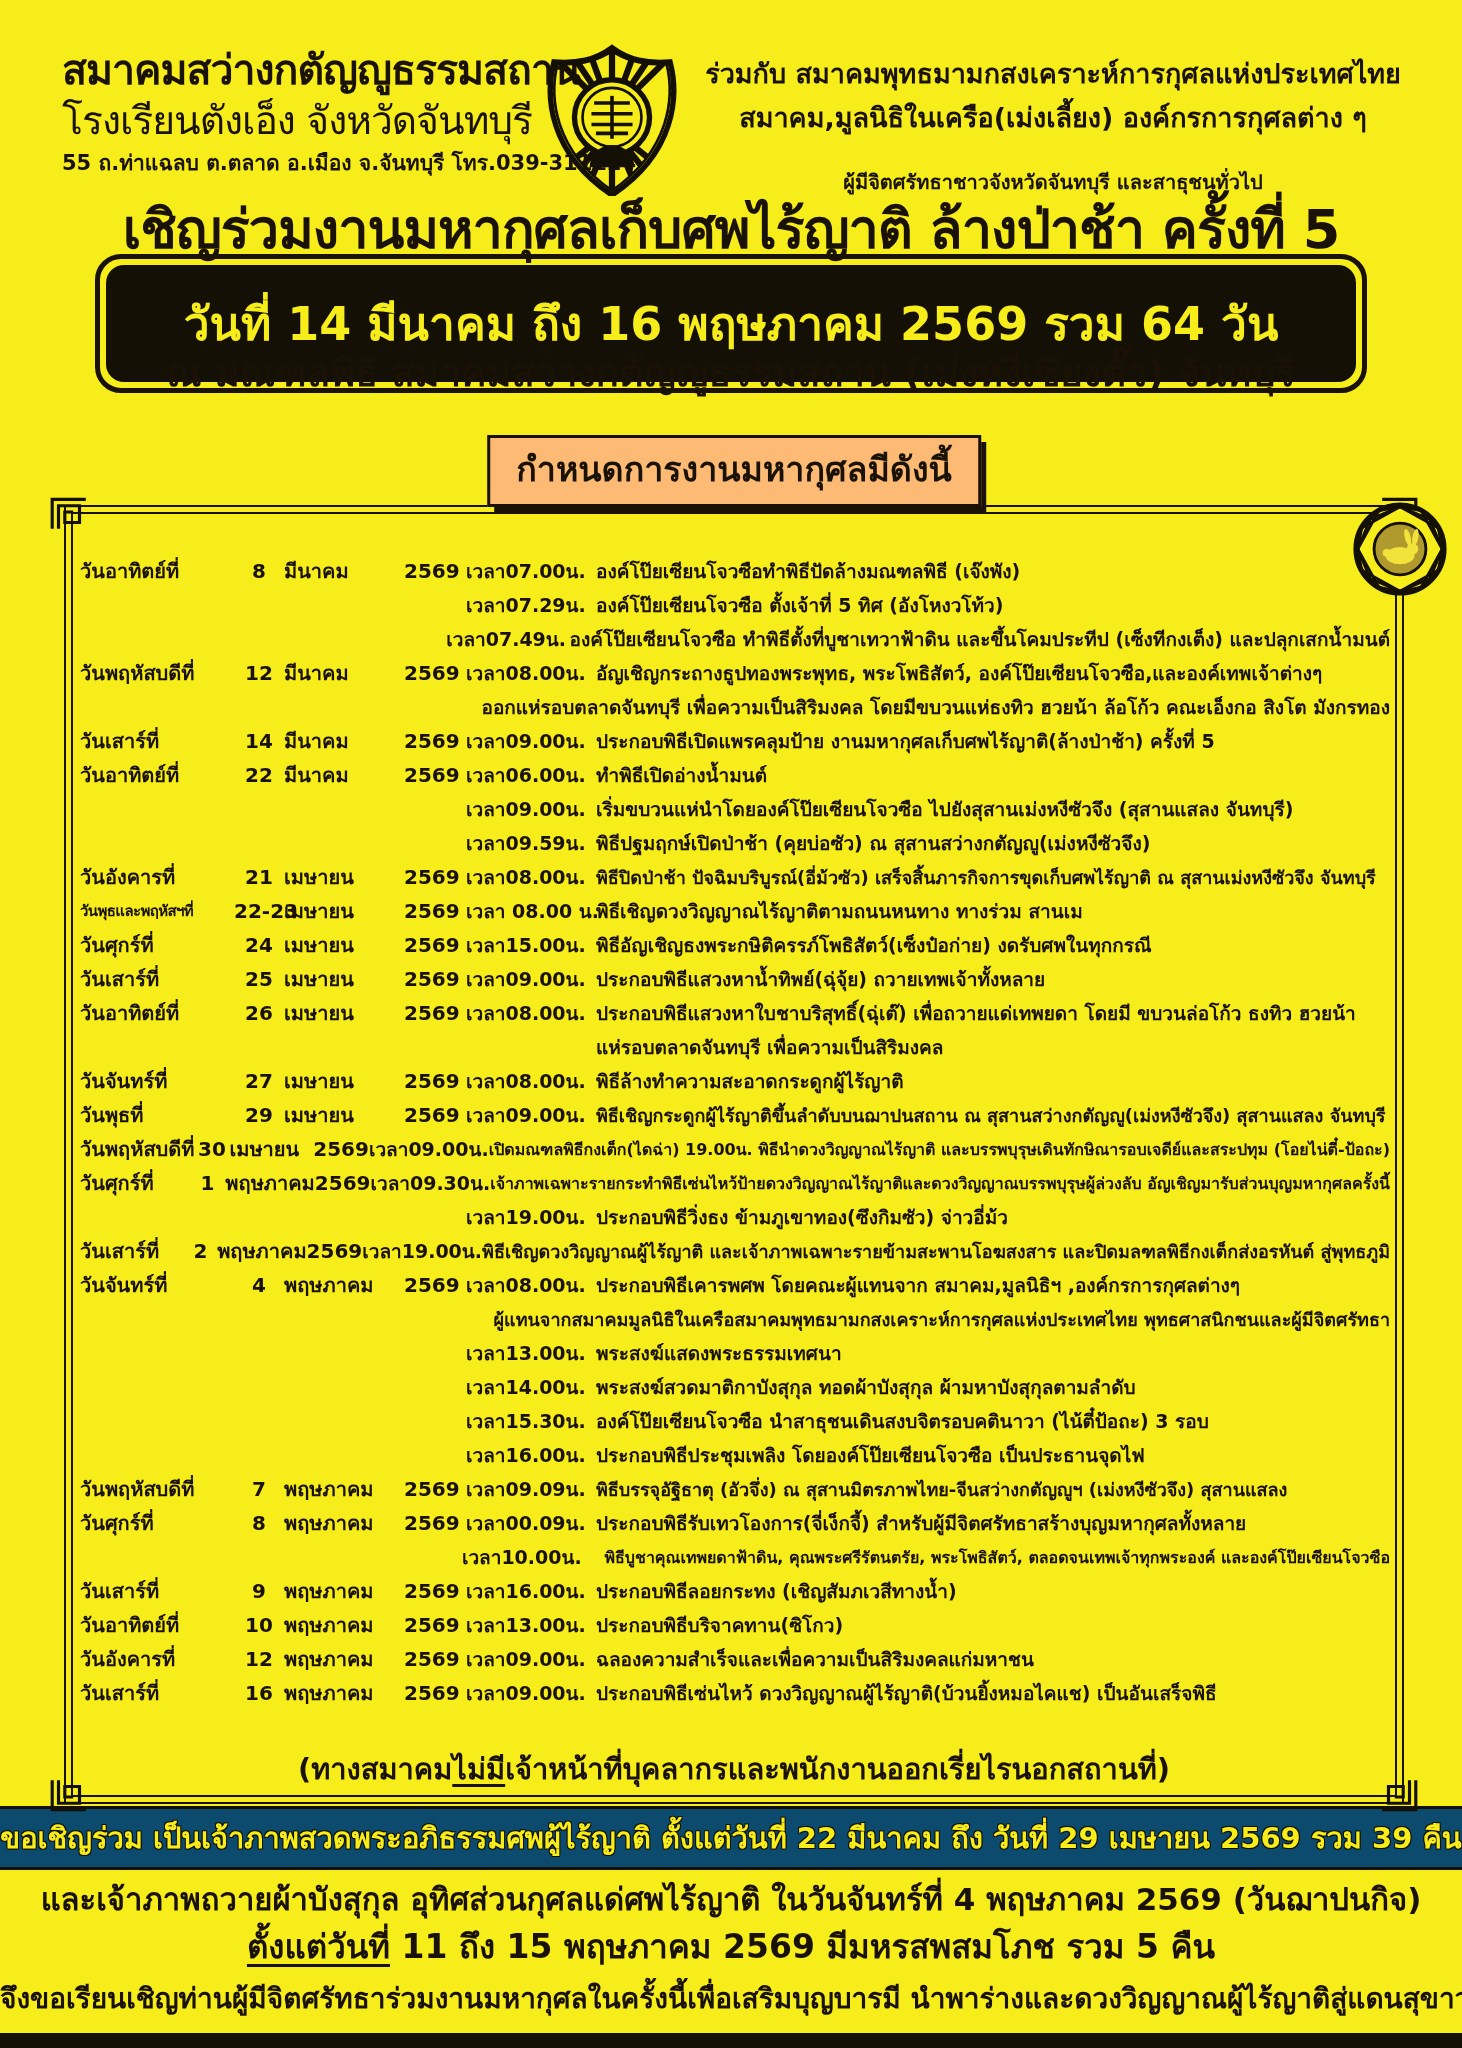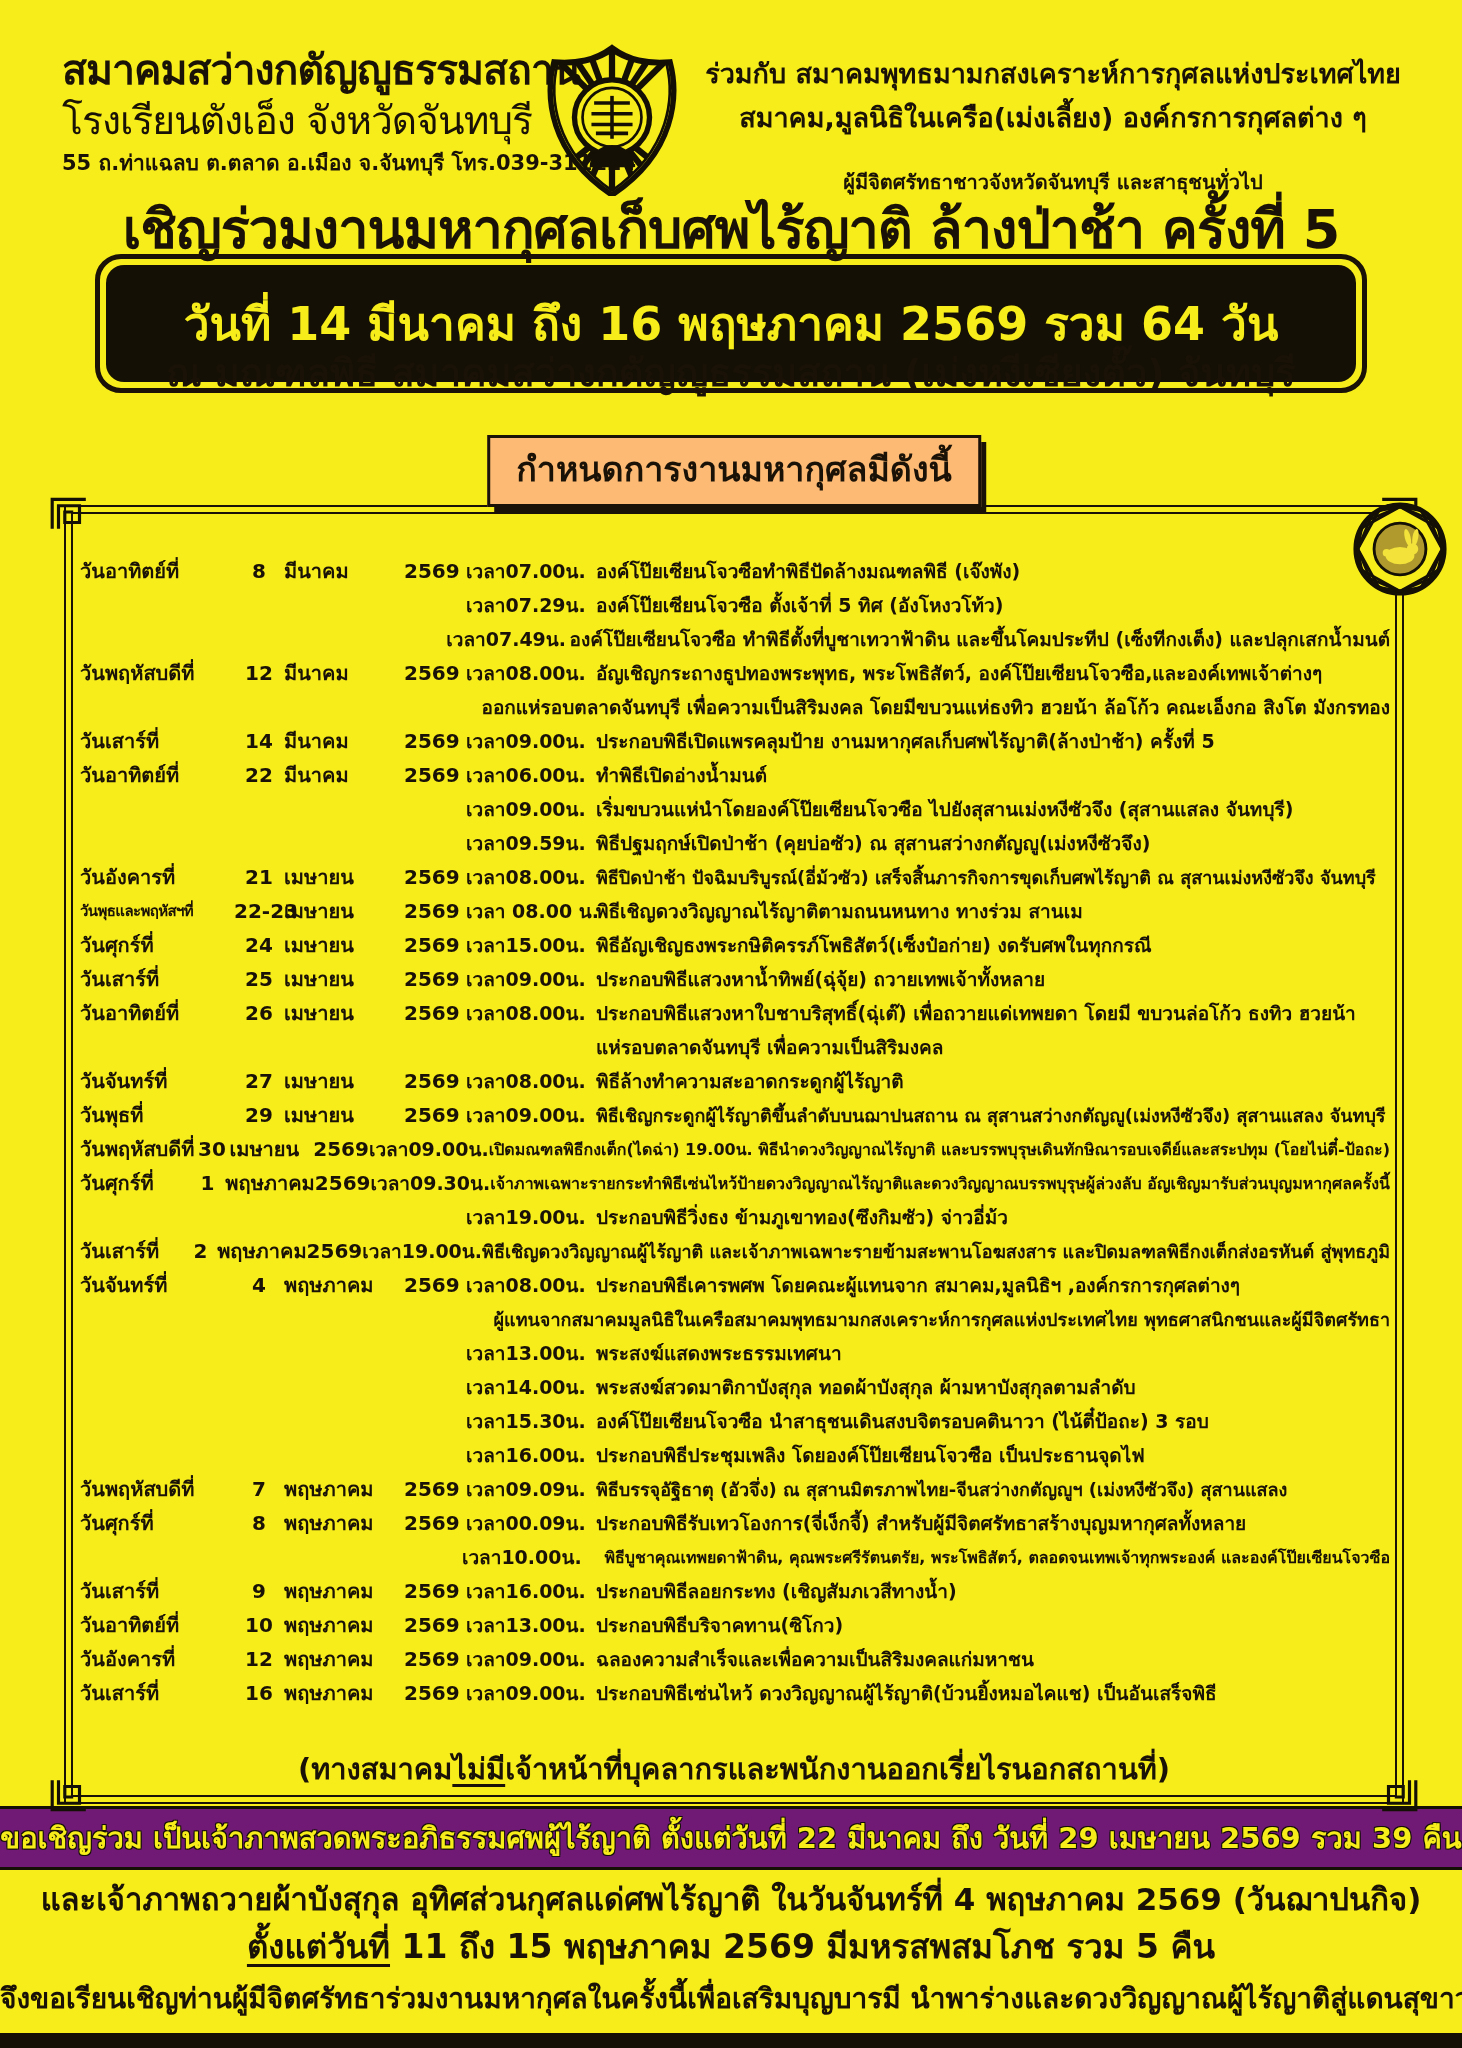--- a/index.html
+++ b/index.html
@@ -44,21 +44,21 @@
 
   
   .knot{position:absolute;width:42px;height:42px;z-index:2;}
   .knot.tl{top:-16px;left:-18px;}
   .knot.tr{top:-16px;right:-18px;}
   .knot.bl{bottom:-16px;left:-18px;}
   .knot.br{bottom:-16px;right:-18px;}
   .medallion{position:absolute;top:-6px;right:-46px;width:96px;height:96px;z-index:4;}
 
   
-  .band{position:absolute;top:1806px;left:0;right:0;height:58px;background:#701a75;border-top:3px solid #141005;border-bottom:3px solid #141005;display:flex;align-items:center;justify-content:center;}
+  .band{position:absolute;top:1806px;left:0;right:0;height:58px;background:#0c4a6e;border-top:3px solid #141005;border-bottom:3px solid #141005;display:flex;align-items:center;justify-content:center;}
   .band-text{color:#f7ed1b;font-size:29px;font-weight:bold;white-space:nowrap;text-shadow:1px 1px 0 #141005,-1px 1px 0 #141005,1px -1px 0 #141005,-1px -1px 0 #141005;}
   .f2{position:absolute;top:1874px;left:0;right:0;text-align:center;font-size:31px;font-weight:bold;white-space:nowrap;}
   .f3{position:absolute;top:1920px;left:0;right:0;text-align:center;font-size:33px;font-weight:bold;white-space:nowrap;}
   .f3 .ul{text-decoration:underline;text-decoration-thickness:3px;text-underline-offset:6px;}
   .f4{position:absolute;top:1976px;left:0;right:0;text-align:center;font-size:28px;font-weight:bold;white-space:nowrap;}
   .bottom-bar{position:absolute;bottom:0;left:0;right:0;height:15px;background:#141005;}
 </style>
 </head>
 <body>
 

